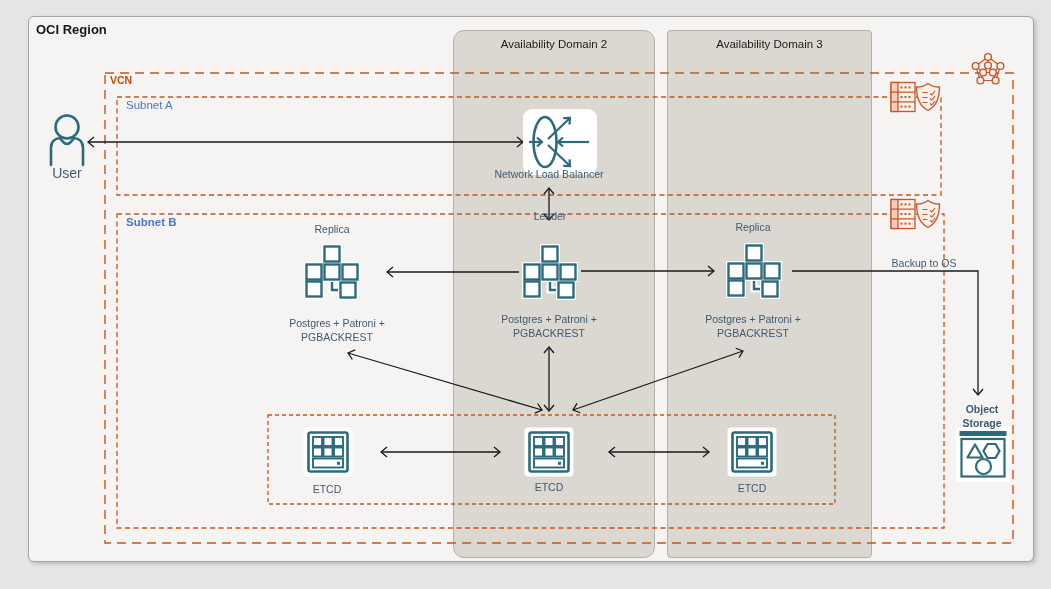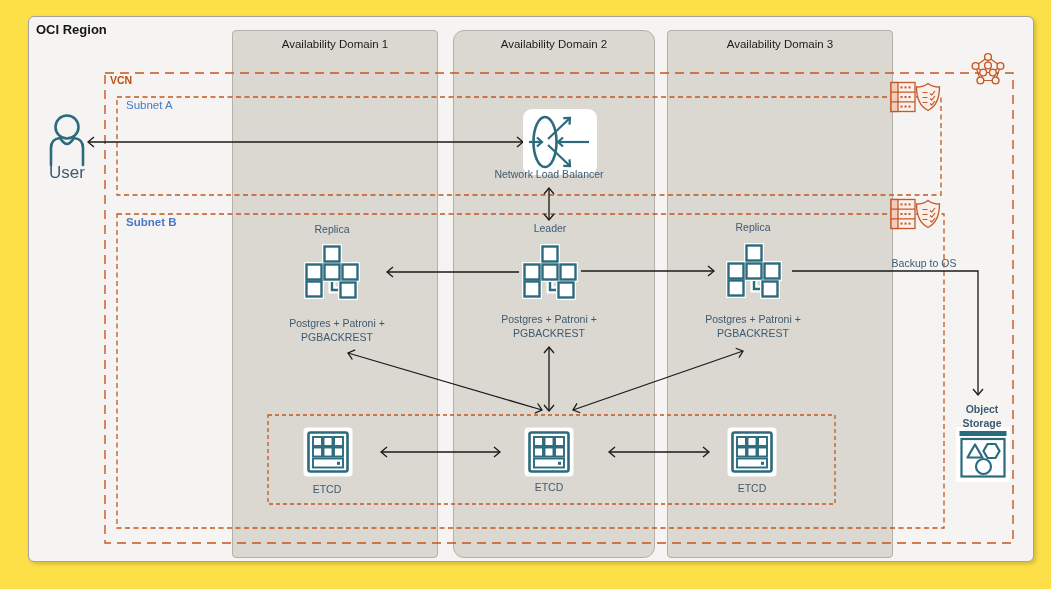--- a/index.html
+++ b/index.html
@@ -1,29 +1,29 @@
 <!DOCTYPE html>
 <html style="--boundary-orange: #c4571c; --vcn-orange: #bc4e10; --icon-orange: #c4582a; --icon-orange-fill: #fbf0e9; --teal: #2b6b7d; --subnet-blue: #4a79c5; --label-slate: #3e5a70; --region-fill: #f5f4f2; --ad-fill: #dbd7d1; --arrow-black: #1a1a1a;"><head>
 <meta charset="utf-8">
 <style>
   html,body{margin:0;padding:0;background:#fff;}
-  .canvas{position:relative;width:1051px;height:589px;background:#fde047;
+  .canvas{position:relative;width:1051px;height:589px;background:#e5e5e5;
           font-family:"Liberation Sans",sans-serif;overflow:hidden;}
   
   .region{position:absolute;left:28px;top:16px;width:1004px;height:544px;
           background:var(--region-fill,#f5f4f2);border:1.5px solid #a3a3a0;
           border-radius:6px;box-shadow:2px 2px 4px rgba(0,0,0,.18);z-index:1;}
   .region-title{position:absolute;left:36px;top:22px;font-size:13px;font-weight:bold;
           color:#161616;z-index:6;}
   
   .ad{position:absolute;top:30px;height:526px;background:var(--ad-fill,#dbd7d1);
       border:1px solid #b5b1aa;border-radius:4px;z-index:2;}
   .ad1{left:232px;width:204px;}
   .ad2{left:453px;width:200px;border-radius:11px;}
-  .ad3{left:667px;width:203px;padding-left:21px;}
+  .ad3{left:667px;width:203px;}
   .ad-title{position:absolute;top:7px;left:0;width:100%;text-align:center;
       font-size:11.5px;color:#1c1c1c;}
   
   .overlay{position:absolute;left:0;top:0;z-index:4;pointer-events:none;}
   
   .lbl{position:absolute;z-index:6;color:var(--label-slate,#3e5a70);font-size:10.5px;}
   .cl{transform:translate(-50%,-50%);text-align:center;white-space:nowrap;}
   .wrap{white-space:normal;line-height:1.3;}
   .vcn-label{left:110px;top:80px;transform:translateY(-50%);font-size:10.5px;
       font-weight:bold;color:var(--vcn-orange,#bc4e10);}
@@ -35,23 +35,20 @@
   .conn{stroke:var(--arrow-black,#1a1a1a);stroke-width:1.3;fill:none;}
 </style>
 </head>
 <body>
 
 <div class="canvas">
 
   <div class="region"></div>
   <div class="region-title">OCI Region</div>
 
-  <div class="ad ad1">
-    <div class="ad-title">Availability Domain 1</div>
-  </div>
   <div class="ad ad2">
     <div class="ad-title">Availability Domain 2</div>
   </div>
   <div class="ad ad3">
     <div class="ad-title">Availability Domain 3</div>
   </div>
 
   <svg class="overlay" width="1051" height="589" viewBox="0 0 1051 589">
     <defs>
       <marker id="ahb" markerWidth="14" markerHeight="14" refX="7" refY="7" orient="auto-start-reverse" markerUnits="userSpaceOnUse">
@@ -196,25 +193,25 @@
         <circle cx="-4.8" cy="2.5" r="3.4"></circle>
           <circle cx="4.8" cy="2.5" r="3.4"></circle>
       </g>
     </g>
   </svg>
 
   <div class="lbl vcn-label">VCN</div>
   <div class="lbl subnet-label" style="left:126px;top:105px;">Subnet A</div>
   <div class="lbl subnet-label" style="left:126px;top:222px;font-weight:bold;">Subnet B</div>
 
-  <div class="lbl cl" style="left:67px;top:173px;font-size:17px;">User</div>
+  <div class="lbl cl" style="left:67px;top:173px;font-size:14px;">User</div>
   <div class="lbl cl" style="left:549px;top:174px;">Network Load Balancer</div>
 
   <div class="lbl cl" style="left:332px;top:229px;">Replica</div>
-  <div class="lbl cl" style="left:550px;top:228px;">Leader</div>
+  <div class="lbl cl" style="left:550px;top:216px;">Leader</div>
   <div class="lbl cl" style="left:753px;top:227px;">Replica</div>
 
   <div class="lbl cl wrap" style="left:337px;top:331px;width:135px;">Postgres + Patroni + PGBACKREST</div>
   <div class="lbl cl wrap" style="left:549px;top:327px;width:135px;">Postgres + Patroni + PGBACKREST</div>
   <div class="lbl cl wrap" style="left:753px;top:327px;width:135px;">Postgres + Patroni + PGBACKREST</div>
 
   <div class="lbl cl" style="left:327px;top:489px;">ETCD</div>
   <div class="lbl cl" style="left:549px;top:487px;">ETCD</div>
   <div class="lbl cl" style="left:752px;top:488px;">ETCD</div>
 

